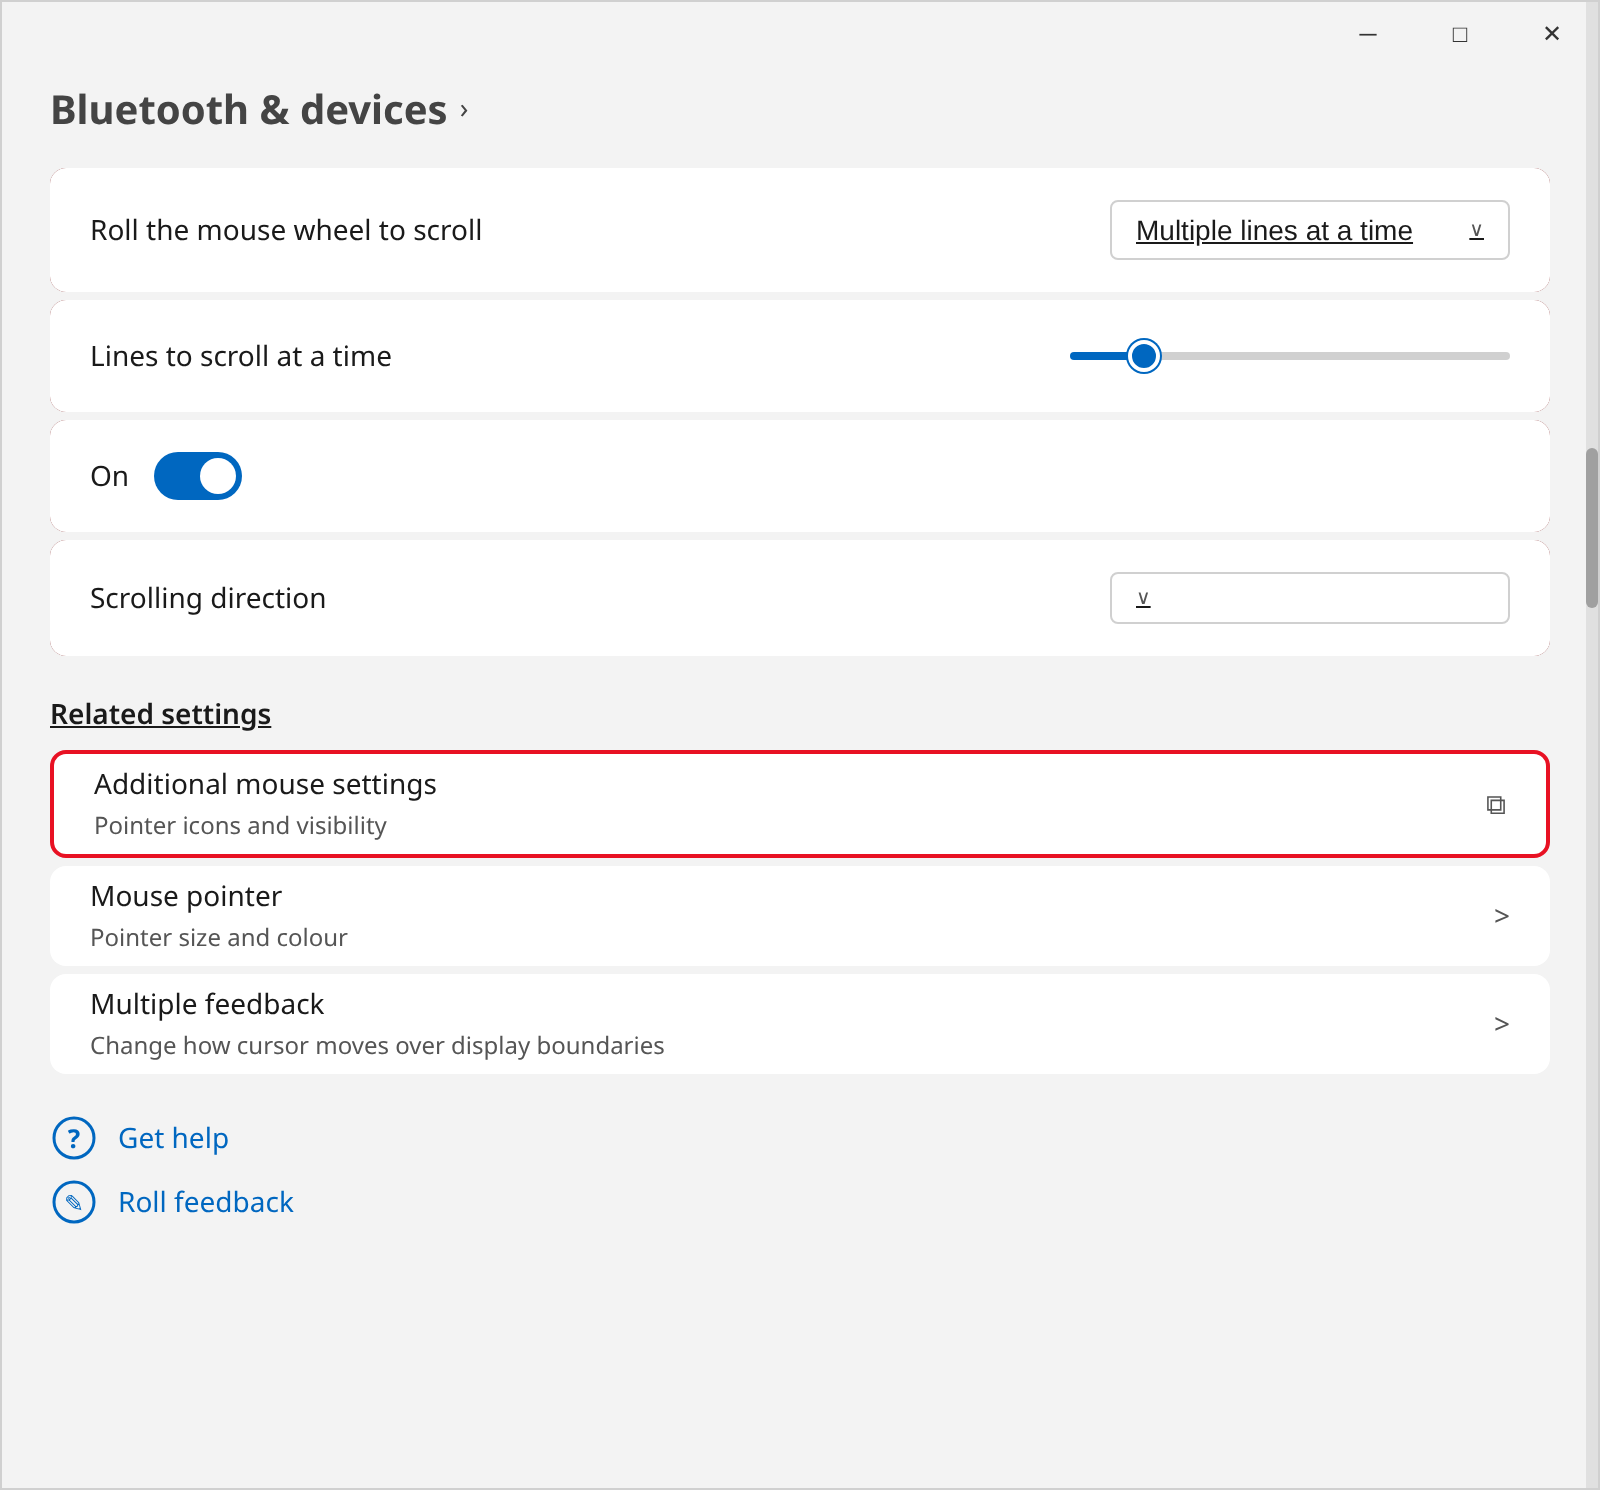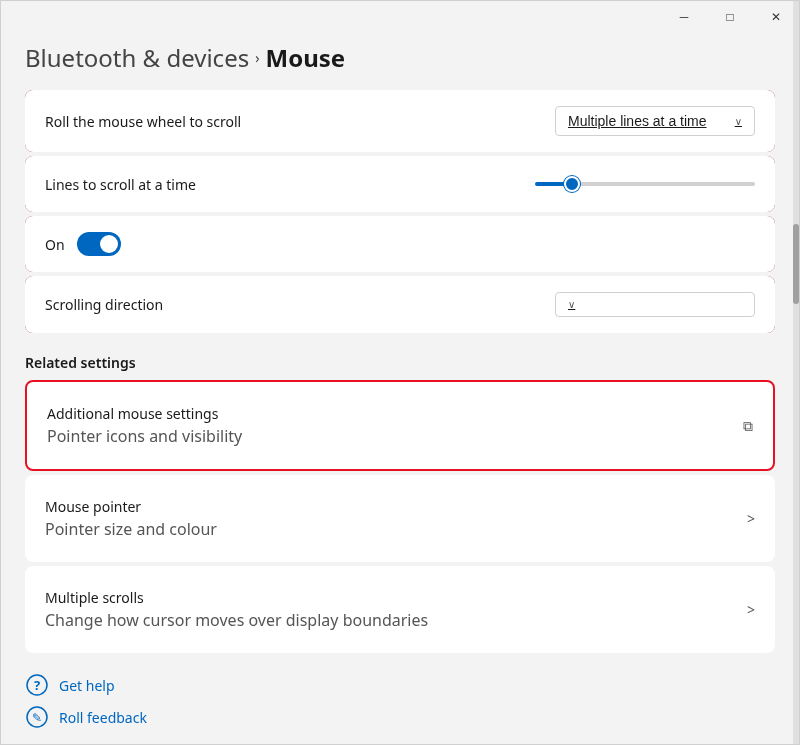--- a/index.html
+++ b/index.html
@@ -56,22 +56,22 @@
     .breadcrumb {
       display: flex;
       align-items: center;
       gap: 6px;
       font-size: 13px;
       color: #444;
     }
 
     .breadcrumb-parent {
       color: #444;
-      font-size: 24px;
-      font-weight: 400;
+      font-size: 20px;
+      font-weight: 700;
     }
 
     .breadcrumb-separator {
       font-size: 14px;
       color: #444;
     }
 
     .breadcrumb-current {
       font-size: 24px;
       font-weight: 700;
@@ -196,28 +196,29 @@
       background: white;
       border-radius: 50%;
     }
 
     
     .section-header {
       font-size: 14px;
       font-weight: 600;
       color: #1a1a1a;
       margin: 20px 0 8px 0;
+      text-decoration: underline;
     }
 
     
     .linked-row {
       display: flex;
       align-items: center;
       justify-content: space-between;
-      padding: 22px 20px;
+      padding: 6px 20px;
       background: white;
       border-radius: 8px;
       cursor: pointer;
       text-decoration: none;
       margin-bottom: 4px;
     }
 
     .linked-row-highlighted {
       border: 2px solid #e81123;
     }
@@ -227,21 +228,21 @@
       flex-direction: column;
       gap: 2px;
     }
 
     .linked-row-title {
       font-size: 14px;
       color: #1a1a1a;
     }
 
     .linked-row-subtitle {
-      font-size: 16px;
+      font-size: 12px;
       color: #555;
     }
 
     .linked-row-icon {
       font-size: 14px;
       color: #555;
     }
 
     
     .help-section {
@@ -309,21 +310,20 @@
     </button>
     <button class="titlebar-btn close">
       <span>✕</span>
     </button>
   </div>
 
   <div class="header">
     <div class="breadcrumb">
       <span class="breadcrumb-parent">Bluetooth &amp; devices</span>
       <span class="breadcrumb-separator">›</span>
-      <span class="breadcrumb-current">Mouse</span>
     </div>
   </div>
 
   <div class="content">
 
     <div class="settings-card">
       <div class="settings-row">
         <span class="settings-label">Roll the mouse wheel to scroll</span>
         <button class="dropdown">
           <span>Multiple lines at a time</span>
@@ -376,21 +376,21 @@
     <div class="linked-row">
       <div class="linked-row-text">
         <span class="linked-row-title">Mouse pointer</span>
         <span class="linked-row-subtitle">Pointer size and colour</span>
       </div>
       <span class="linked-row-icon">&gt;</span>
     </div>
 
     <div class="linked-row">
       <div class="linked-row-text">
-        <span class="linked-row-title">Multiple scrolls</span>
+        <span class="linked-row-title">Multiple feedback</span>
         <span class="linked-row-subtitle">Change how cursor moves over display boundaries</span>
       </div>
       <span class="linked-row-icon">&gt;</span>
     </div>
 
     <div class="help-section">
       <a class="help-link">
         <span class="help-icon">
           <svg width="22" height="22" viewBox="0 0 22 22" fill="none">
             <circle cx="11" cy="11" r="10" stroke="#0067c0" stroke-width="1.5"></circle>

